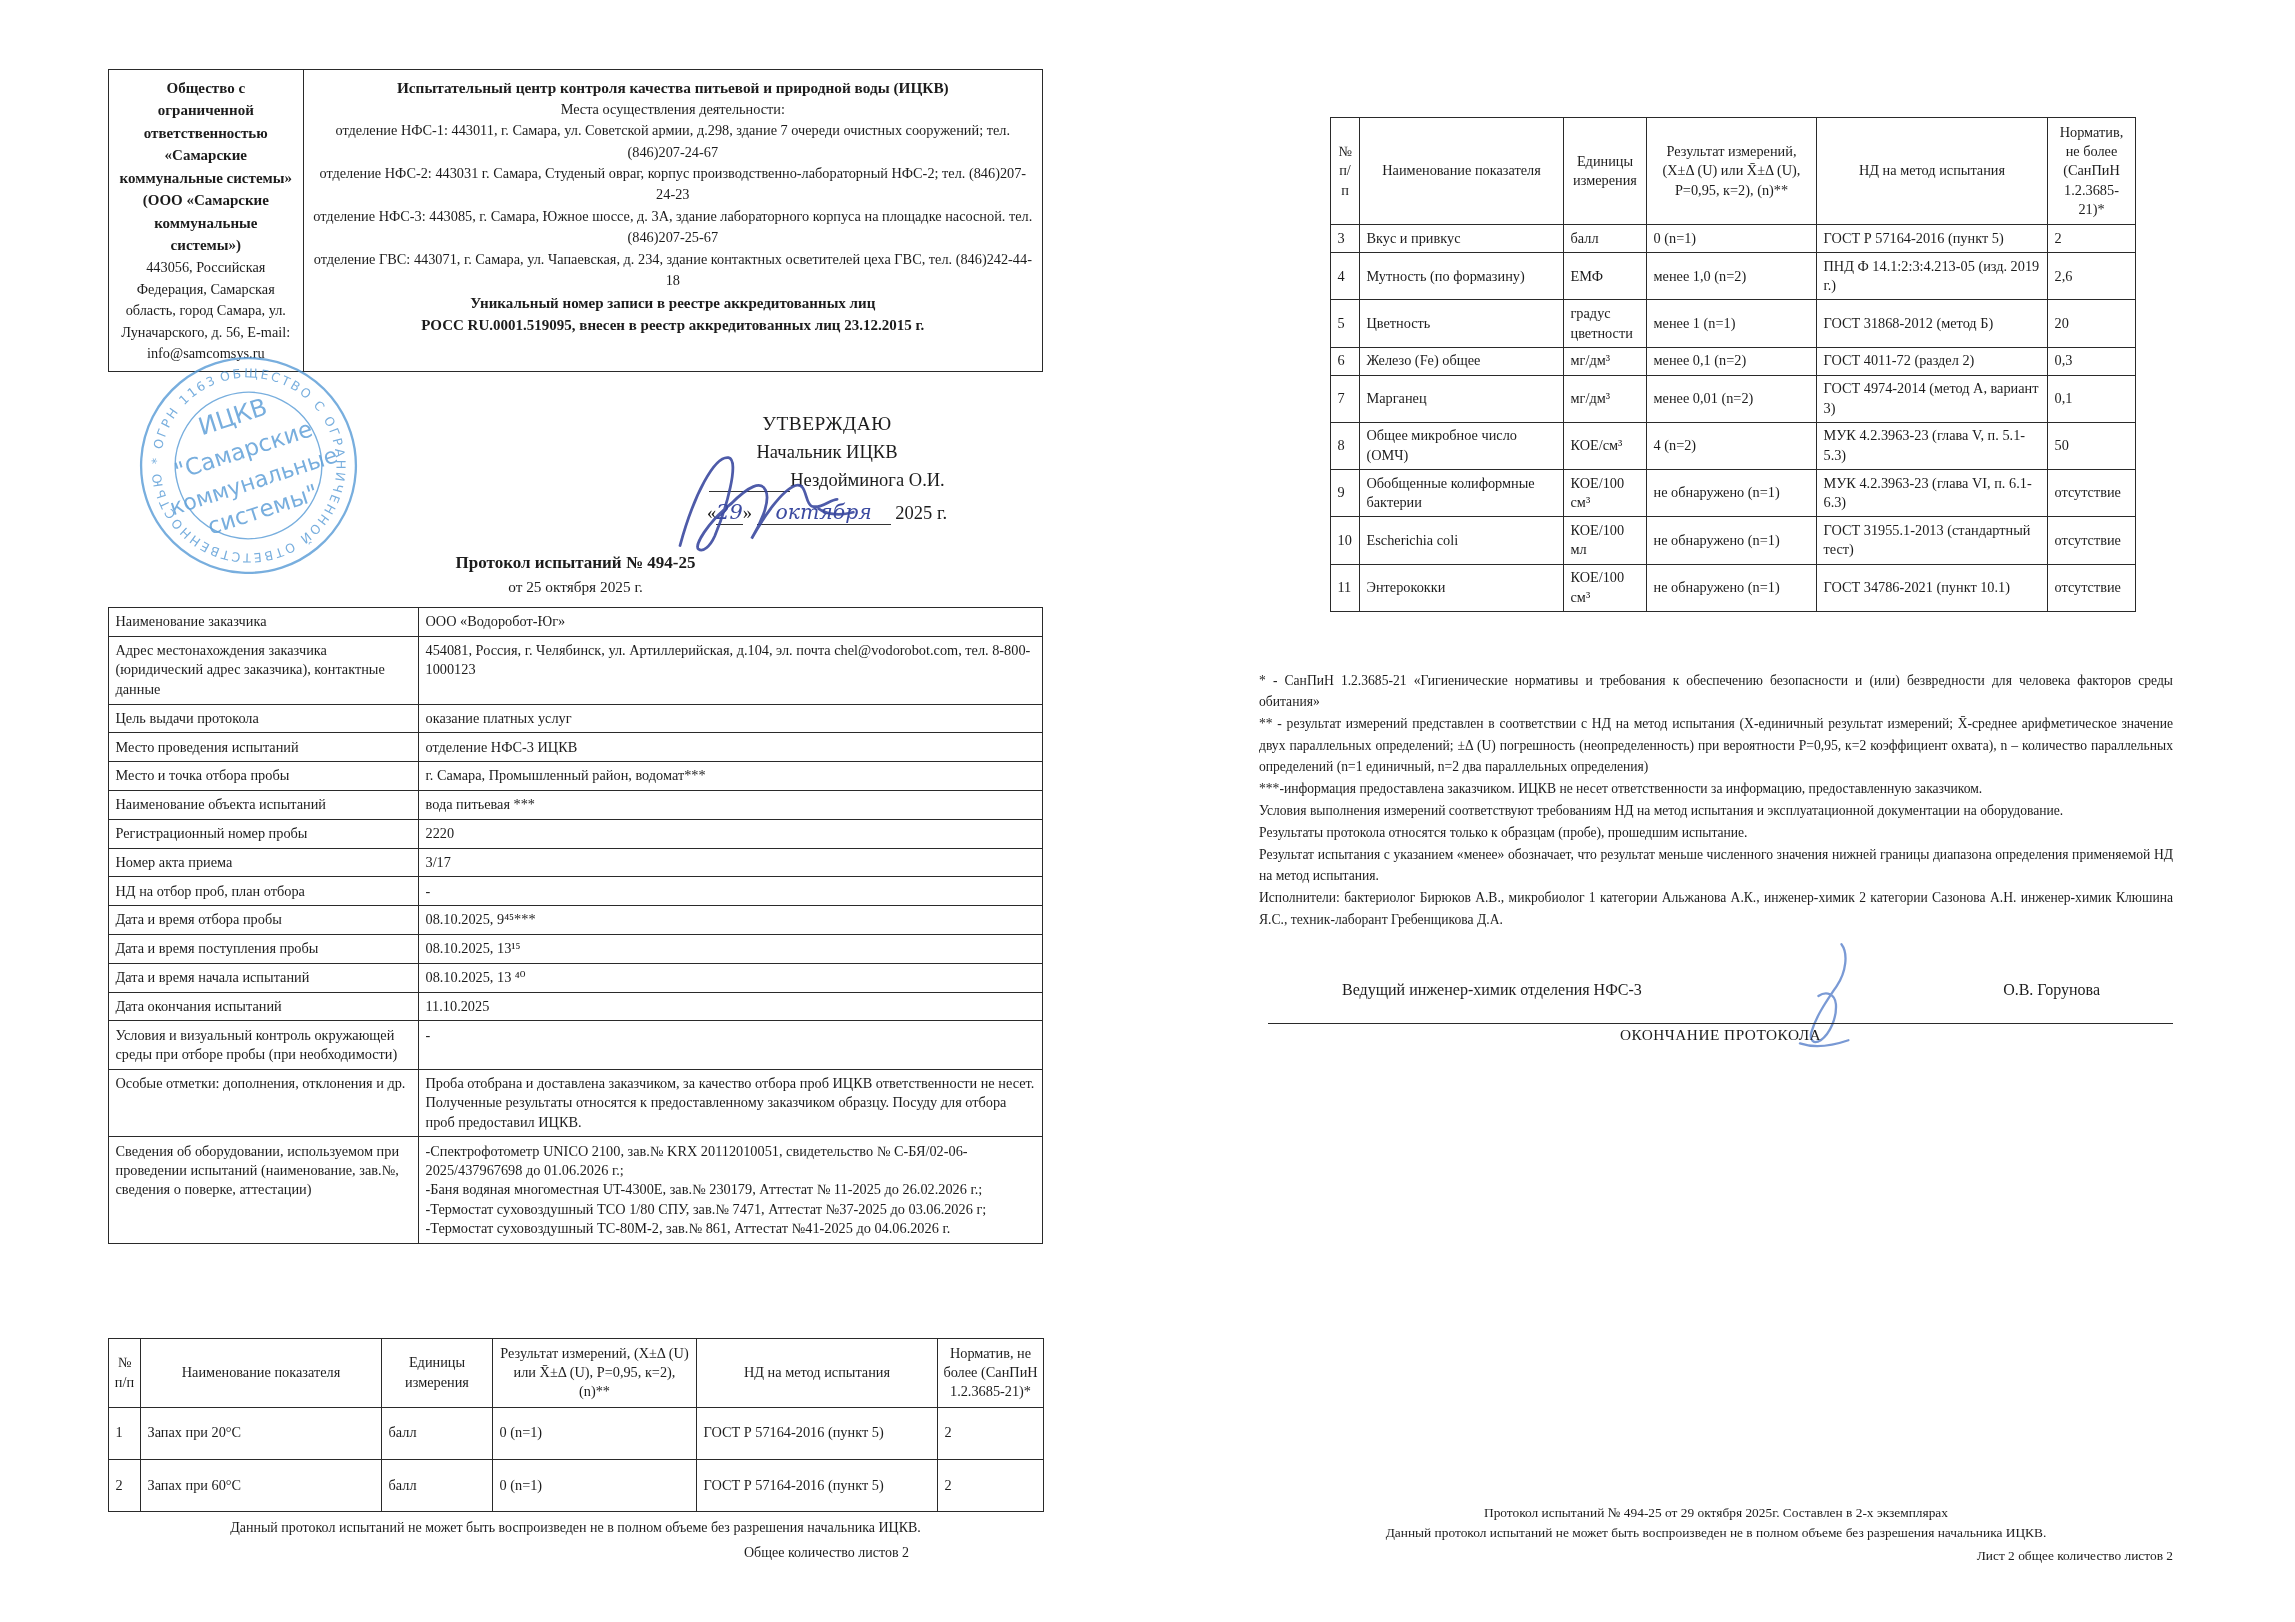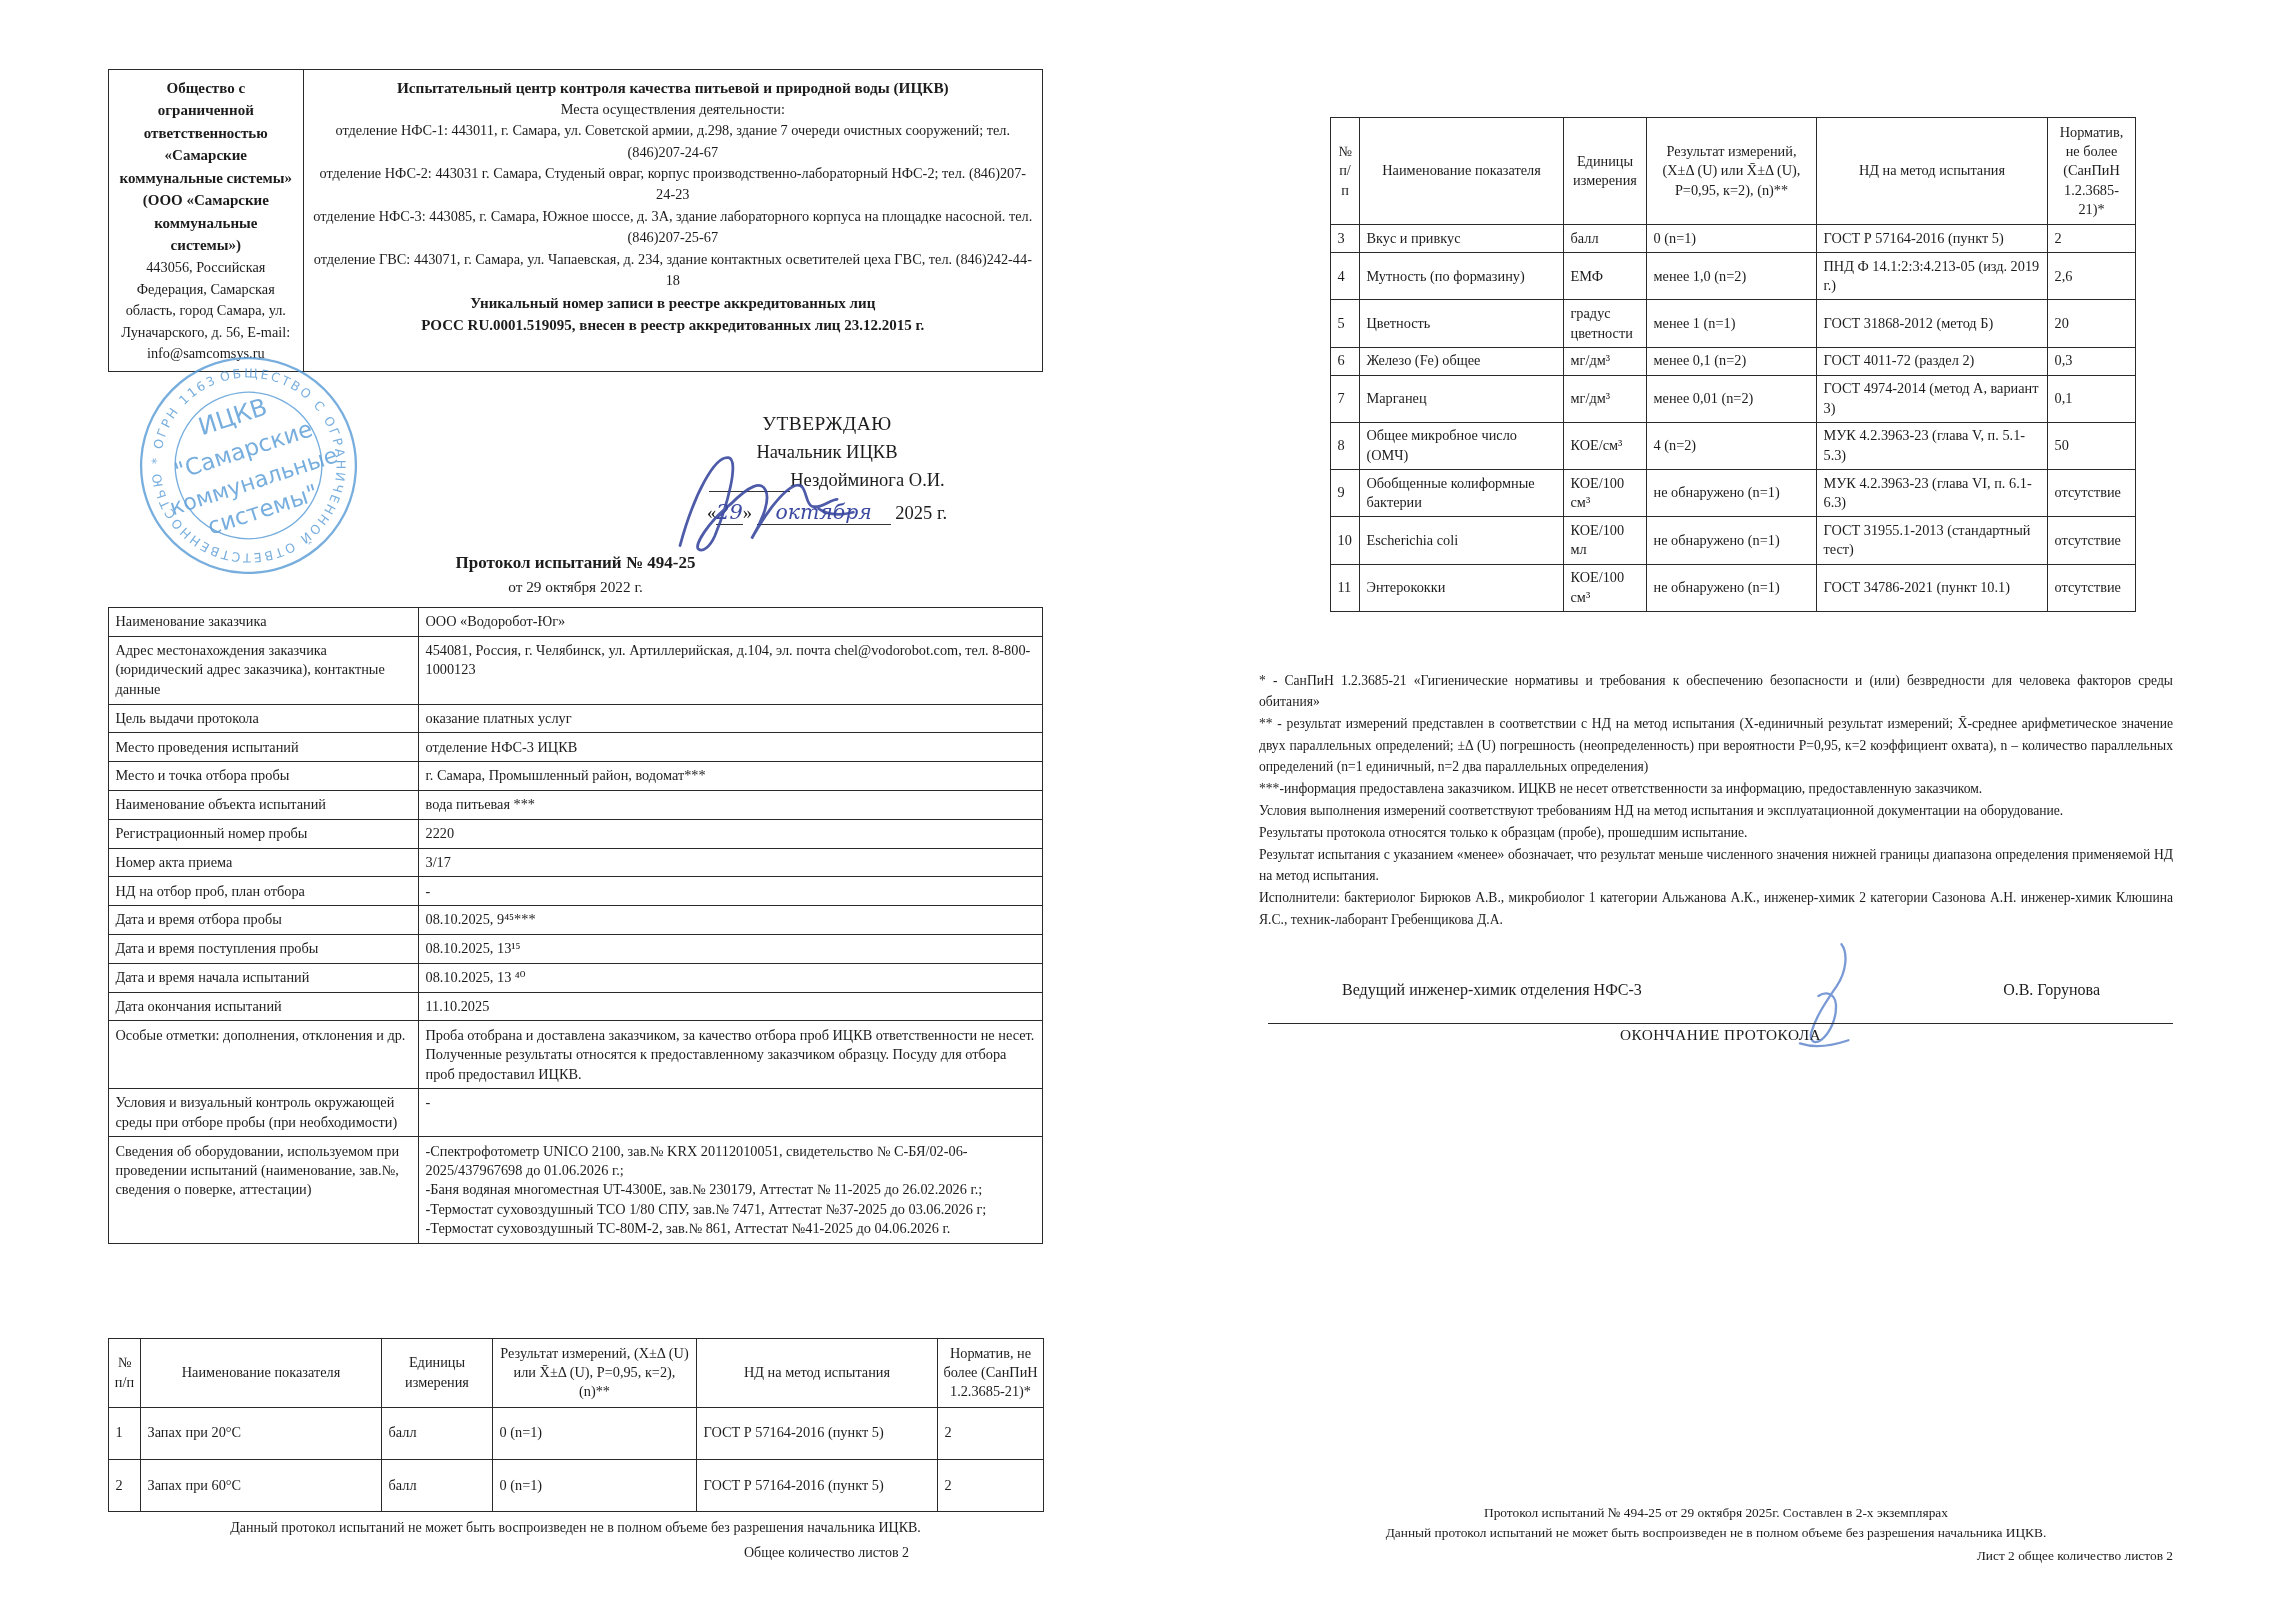--- a/index.html
+++ b/index.html
@@ -124,21 +124,21 @@
 <svg class="abs" id="sig1" viewBox="0 0 430 290">
   <g fill="none" stroke="#3b4aa0" stroke-width="6" stroke-linecap="round" opacity="0.9">
     <path d="M30,250 C60,140 105,55 135,60 C160,65 130,170 105,230 C95,252 80,265 70,258 C60,250 90,200 140,160"></path>
     <path d="M140,160 C180,120 205,110 215,130 C228,155 200,210 185,235 C210,190 250,130 280,120 C305,112 300,160 315,165 C335,172 355,150 370,150"></path>
     <path d="M330,170 C350,185 380,185 405,178"></path>
   </g>
 </svg>
 
 <div class="abs" id="proto-title">
   <div class="t1">Протокол испытаний № 494-25</div>
-  <div class="t2">от 29 октября 2022 г.</div>
+  <div class="t2">от 25 октября 2025 г.</div>
 </div>
 
 <table class="abs" id="info-table">
   <tbody>
 
   <tr>
       <td class="lab">Наименование заказчика</td>
       <td class="preline">ООО «Водоробот-Юг»</td>
     </tr>
       <tr>
@@ -183,26 +183,26 @@
     </tr>
       <tr>
       <td class="lab">Дата и время начала испытаний</td>
       <td class="preline">08.10.2025, 13 ⁴⁰</td>
     </tr>
       <tr>
       <td class="lab">Дата окончания испытаний</td>
       <td class="preline">11.10.2025</td>
     </tr>
       <tr>
+      <td class="lab">Условия и визуальный контроль окружающей среды при отборе пробы (при необходимости)</td>
+      <td class="preline">-</td>
+    </tr>
+      <tr>
       <td class="lab">Особые отметки: дополнения, отклонения и др.</td>
       <td class="preline">Проба отобрана и доставлена заказчиком, за качество отбора проб ИЦКВ ответственности не несет. Полученные результаты относятся к предоставленному заказчиком образцу. Посуду для отбора проб предоставил ИЦКВ.</td>
-    </tr>
-      <tr>
-      <td class="lab">Условия и визуальный контроль окружающей среды при отборе пробы (при необходимости)</td>
-      <td class="preline">-</td>
     </tr>
       <tr>
       <td class="lab">Сведения об оборудовании, используемом при проведении испытаний (наименование, зав.№, сведения о поверке, аттестации)</td>
       <td class="preline">-Спектрофотометр UNICO 2100, зав.№ KRX 20112010051, свидетельство № С-БЯ/02-06-2025/437967698 до 01.06.2026 г.;
 -Баня водяная многоместная UT-4300E, зав.№ 230179,  Аттестат № 11-2025 до 26.02.2026 г.;
 -Термостат суховоздушный ТСО 1/80 СПУ, зав.№ 7471, Аттестат №37-2025 до 03.06.2026 г;
 -Термостат суховоздушный ТС-80М-2, зав.№ 861, Аттестат №41-2025 до 04.06.2026 г.</td>
     </tr>
     </tbody>
 </table>

